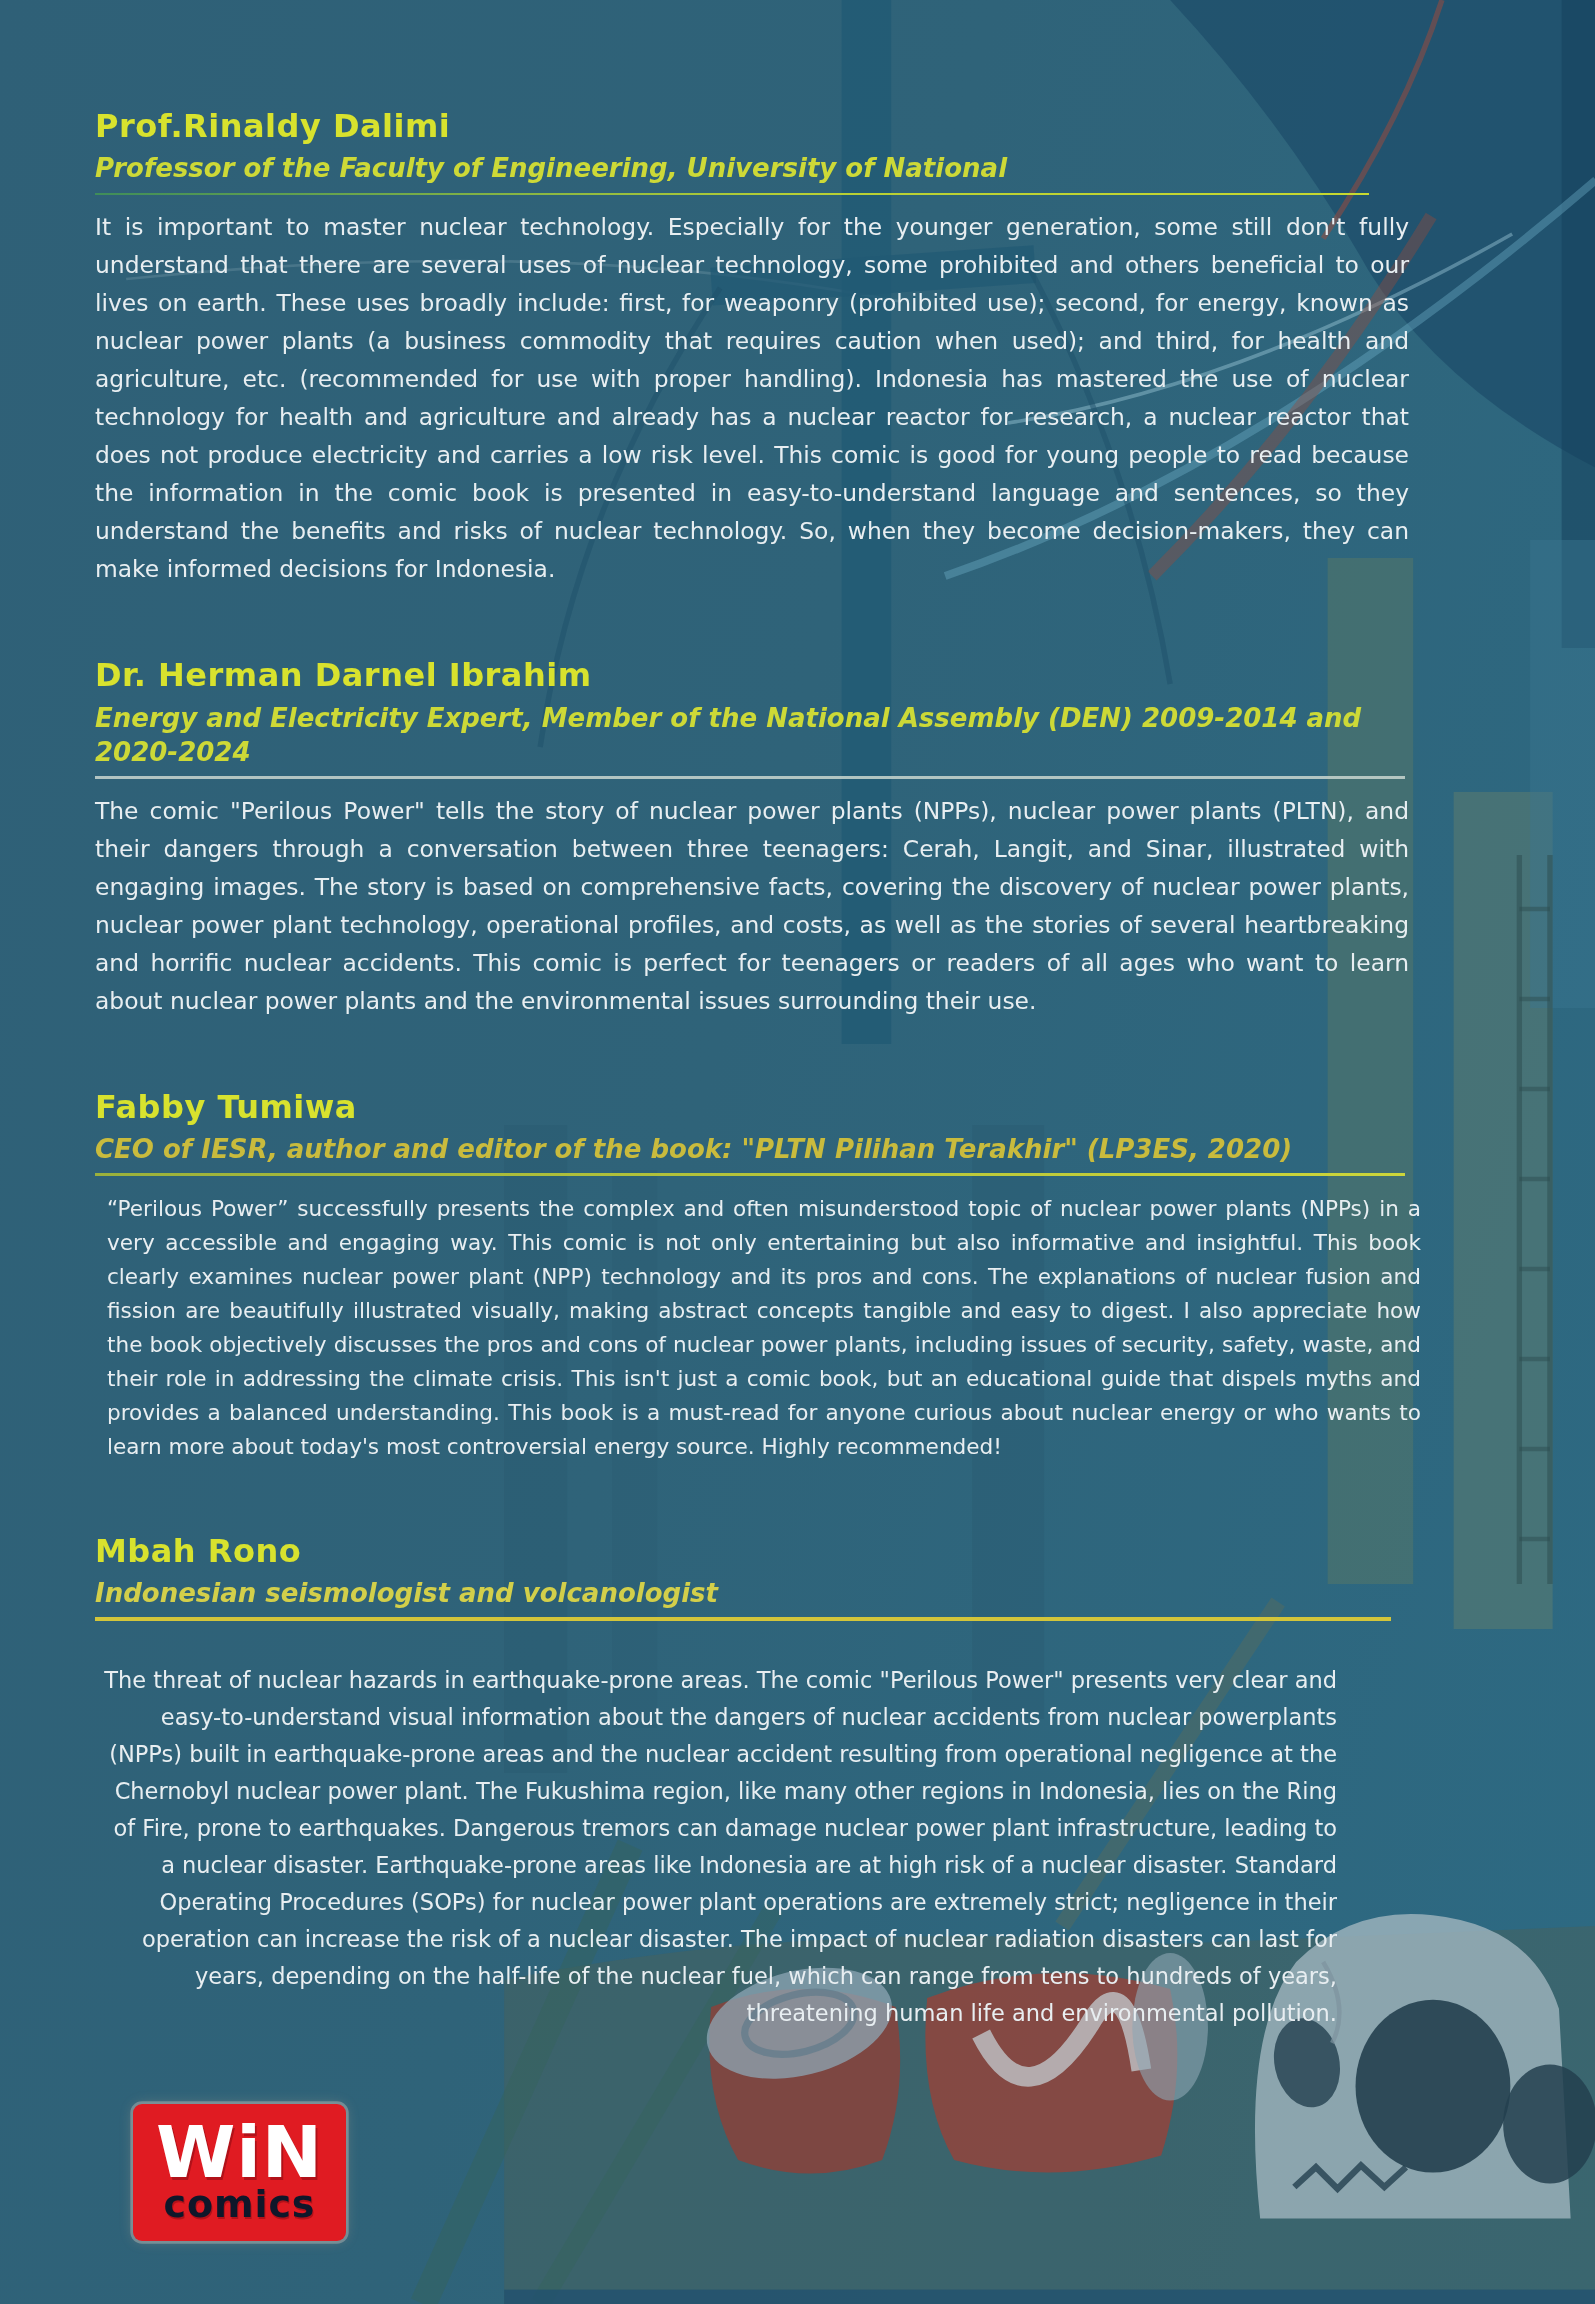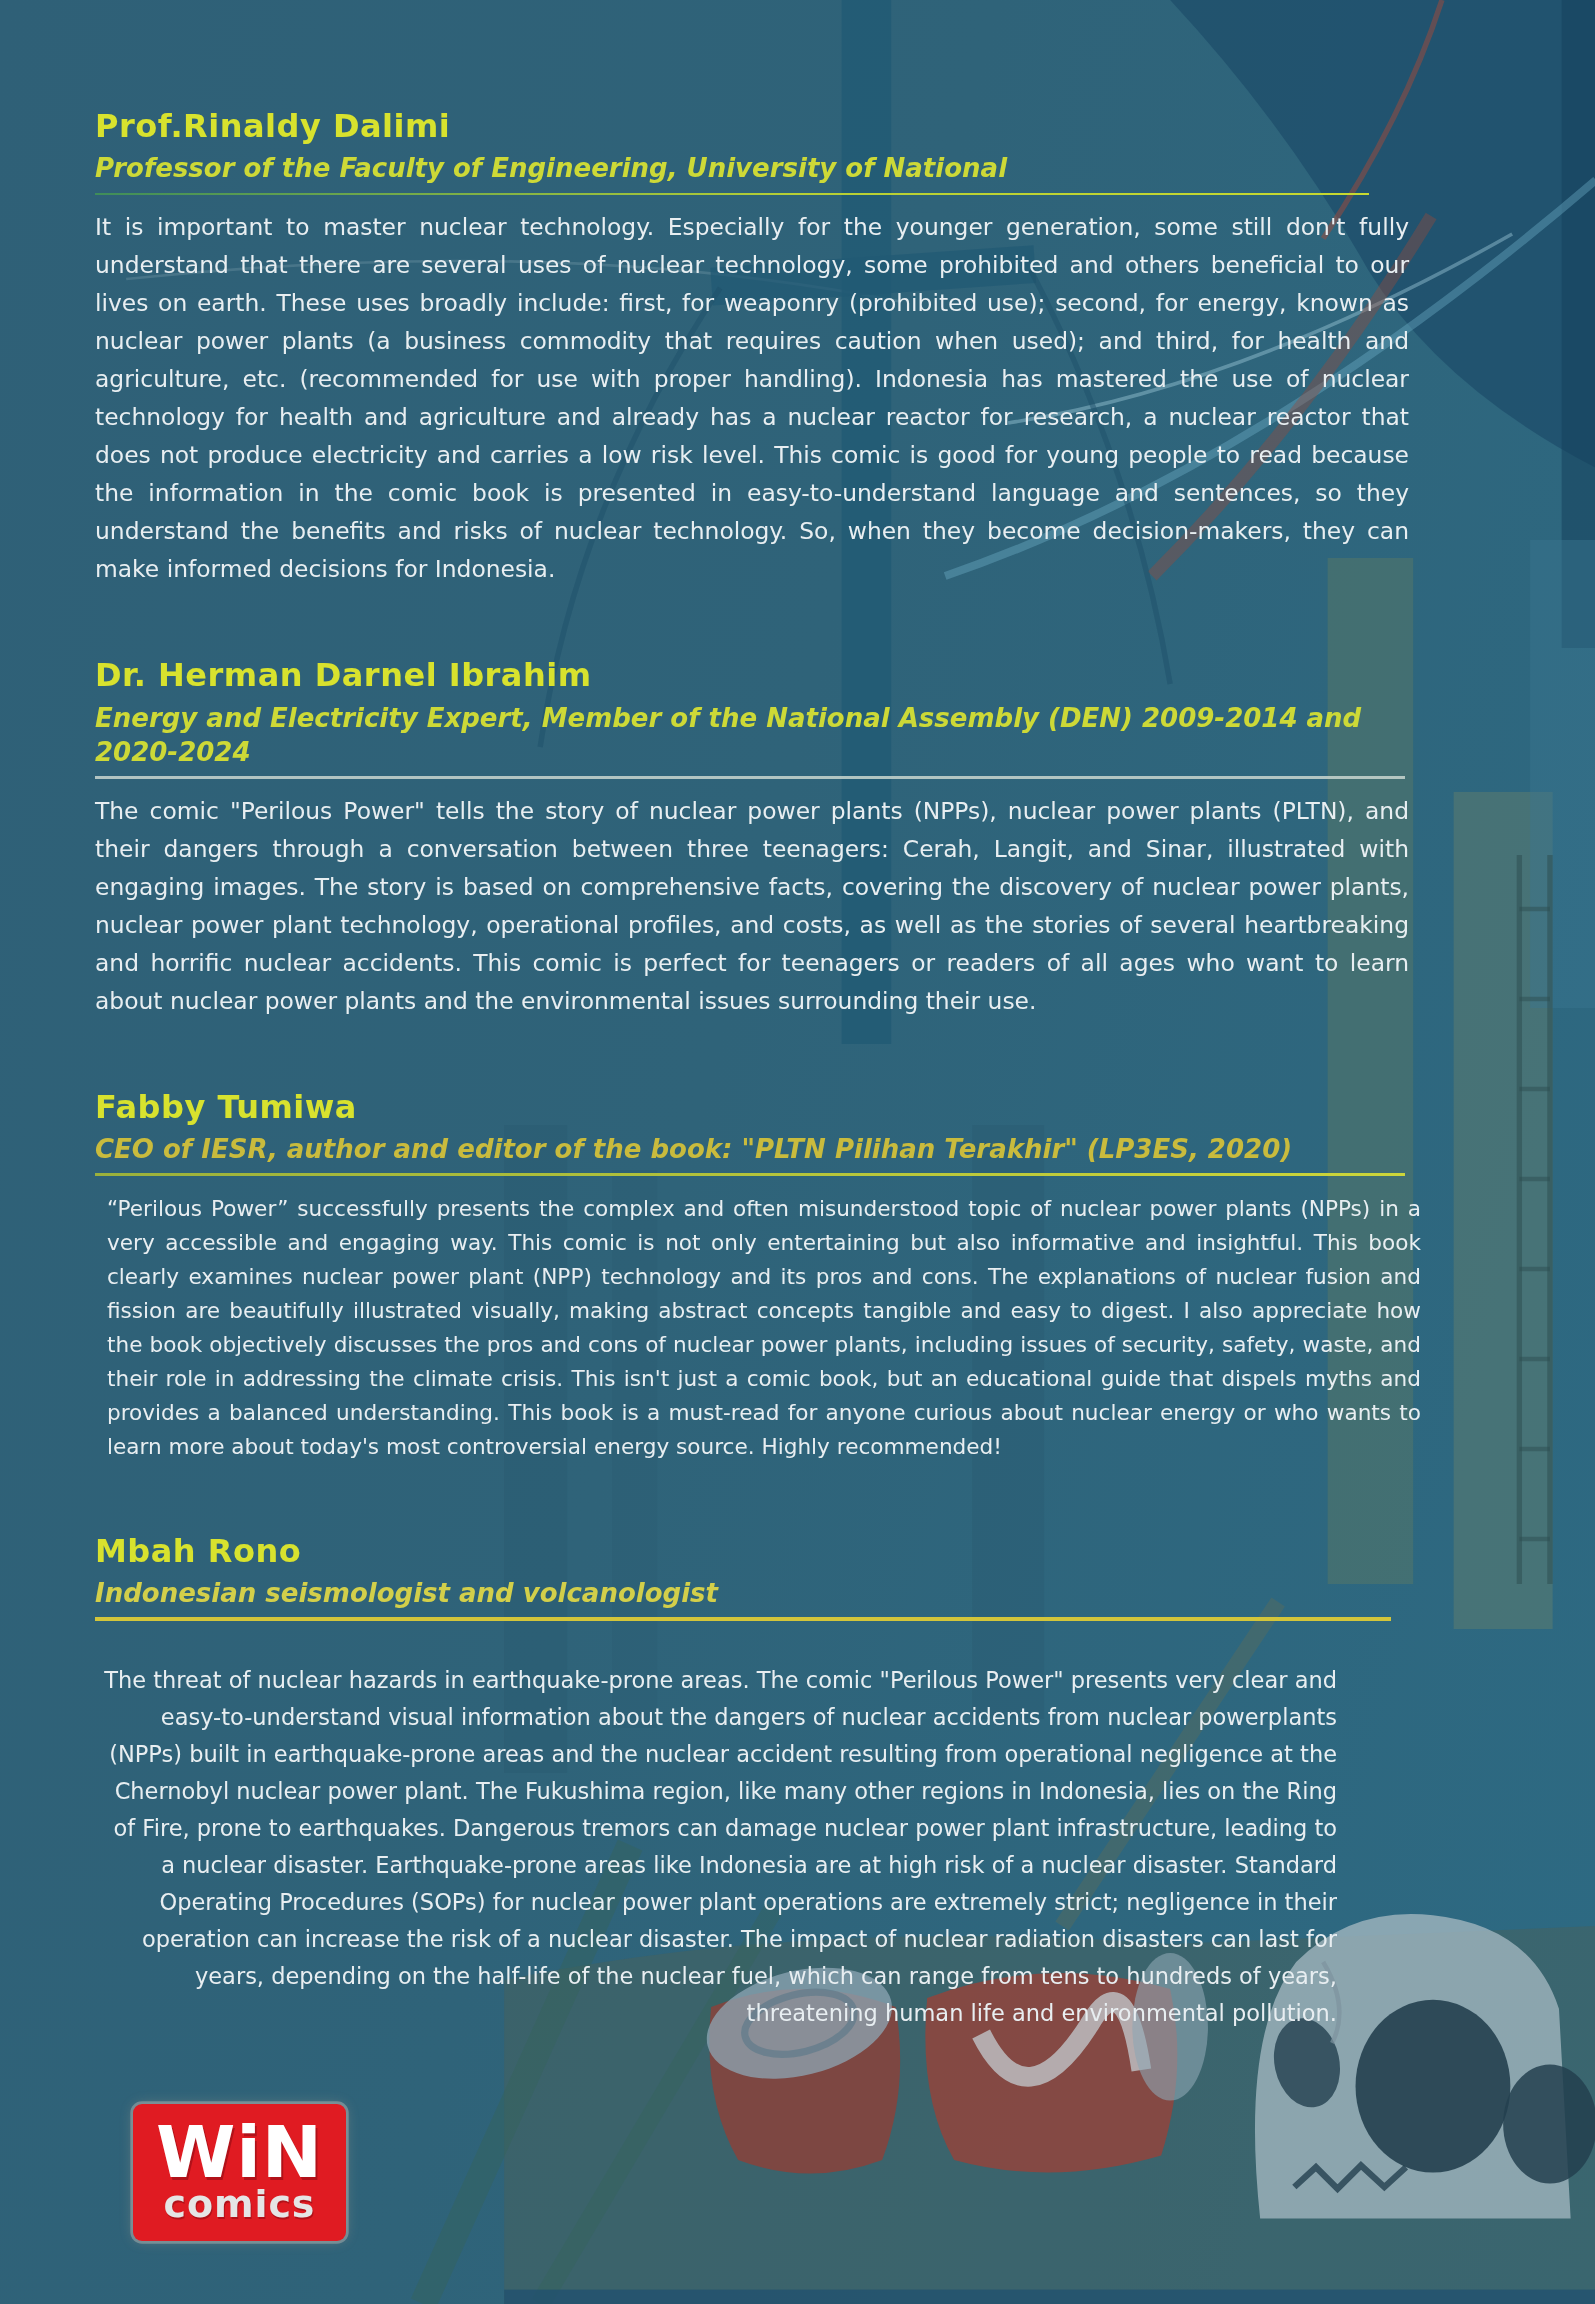--- a/index.html
+++ b/index.html
@@ -34,21 +34,21 @@
   .sec{margin:0;}
   .sec+.sec{margin-top:67px;}
   .logo{
     position:absolute;left:133px;top:2104px;z-index:3;
     width:213px;height:137px;background:#e01b22;border-radius:9px;
     display:flex;flex-direction:column;align-items:center;justify-content:center;
     box-shadow:0 0 0 2.7px rgba(255,235,220,.28), 0 0 12.6px rgba(255,200,160,.25);
   }
   .logo-top{color:#fff;font-weight:bold;font-size:72px;line-height:.85;letter-spacing:0.9px;
     text-shadow:1.8px 2.7px 0 rgba(90,0,10,.35);}
-  .logo-bottom{color:#e5e5e5;font-weight:bold;font-size:38px;line-height:1;letter-spacing:0.9px;margin-top:1.8px;
+  .logo-bottom{color:#0f172a;font-weight:bold;font-size:38px;line-height:1;letter-spacing:0.9px;margin-top:1.8px;
     text-shadow:0.9px 1.8px 0 rgba(90,0,10,.35);}
 </style>
 </head>
 <body>
 
 <div class="page">
 
   <svg class="illustration" viewBox="0 0 1773 2560" width="1596" height="2304" aria-hidden="true">
 
     <path d="M1300 0 L1773 0 L1773 520 Q1600 430 1520 300 Q1430 140 1300 0 Z" fill="#1d4c6a" opacity="0.7"></path>

